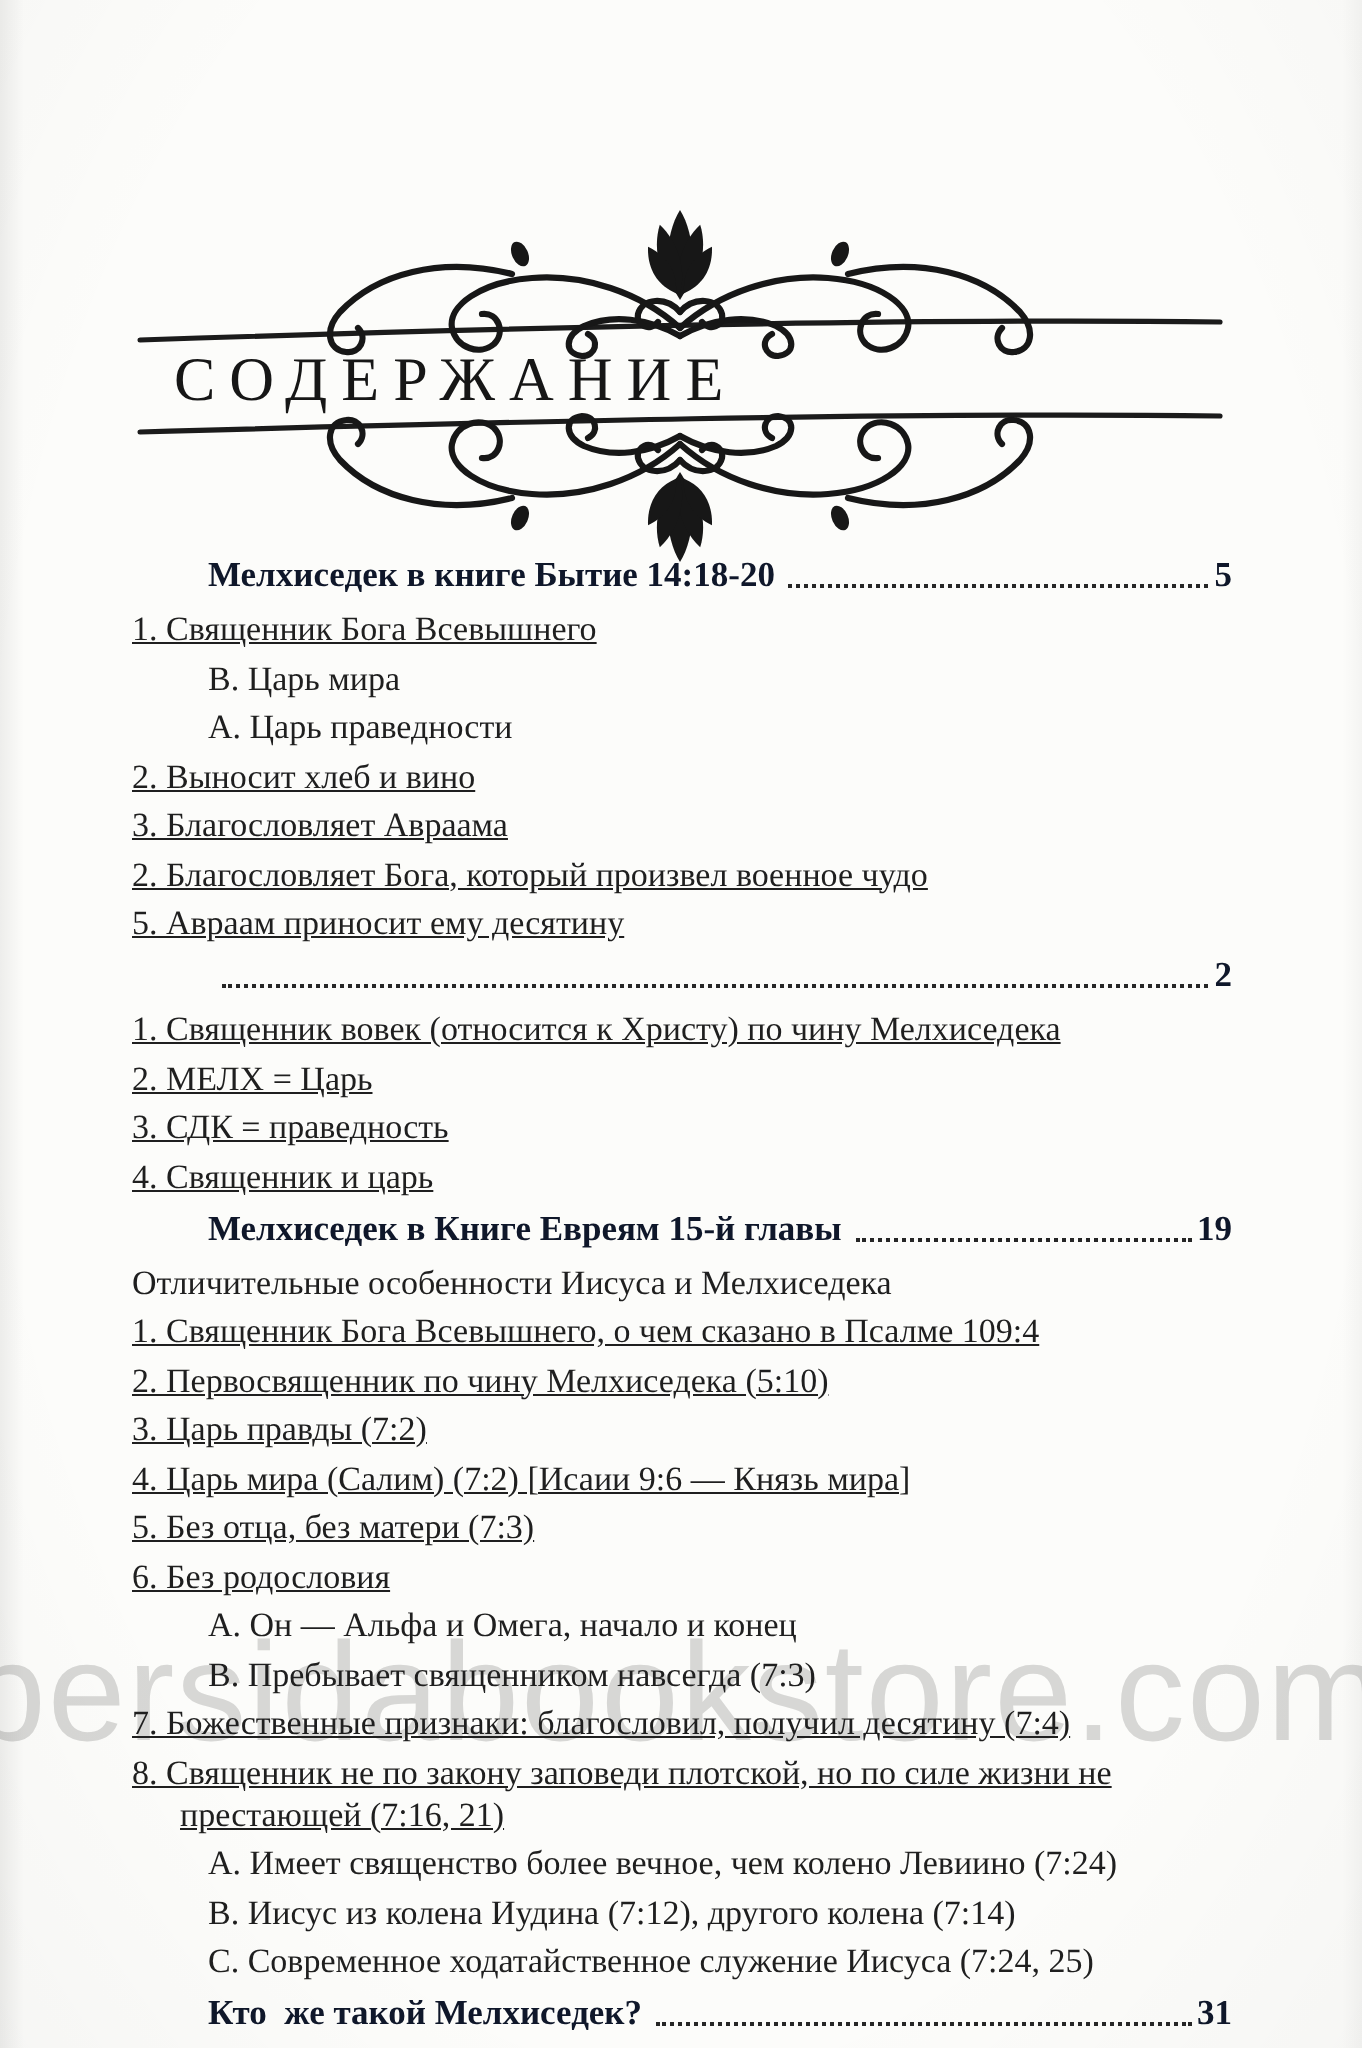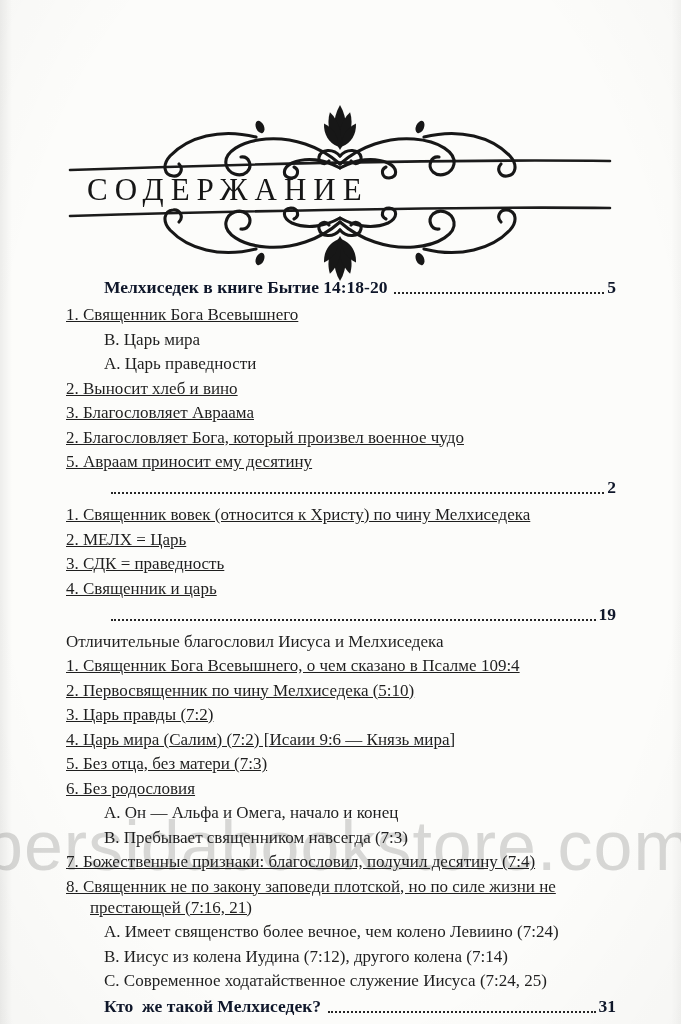--- a/index.html
+++ b/index.html
@@ -113,24 +113,25 @@
       <div class="row item"><span>5. Авраам приносит ему десятину</span></div>
       <div class="row heading">
         <span class="leader"></span>
         <span class="pg">2</span>
       </div>
       <div class="row item"><span>1. Священник вовек (относится к Христу) по чину Мелхиседека</span></div>
       <div class="row item"><span>2. МЕЛХ = Царь</span></div>
       <div class="row item"><span>3. СДК = праведность</span></div>
       <div class="row item"><span>4. Священник и царь</span></div>
       <div class="row heading">
+        <span class="h-label">Мелхиседек в Книге Евреям 15-й главы</span>
         <span class="leader"></span>
         <span class="pg">19</span>
       </div>
-      <div class="row plain"><span>Отличительные благословил Иисуса и Мелхиседека</span></div>
+      <div class="row plain"><span>Отличительные особенности Иисуса и Мелхиседека</span></div>
       <div class="row item"><span>1. Священник Бога Всевышнего, о чем сказано в Псалме 109:4</span></div>
       <div class="row item"><span>2. Первосвященник по чину Мелхиседека (5:10)</span></div>
       <div class="row item"><span>3. Царь правды (7:2)</span></div>
       <div class="row item"><span>4. Царь мира (Салим) (7:2) [Исаии 9:6 — Князь мира]</span></div>
       <div class="row item"><span>5. Без отца, без матери (7:3)</span></div>
       <div class="row item"><span>6. Без родословия</span></div>
       <div class="row sub"><span>А. Он — Альфа и Омега, начало и конец</span></div>
       <div class="row sub"><span>В. Пребывает священником навсегда (7:3)</span></div>
       <div class="row item"><span>7. Божественные признаки: благословил, получил десятину (7:4)</span></div>
       <div class="row item"><span>8. Священник не по закону заповеди плотской, но по силе жизни не престающей (7:16, 21)</span></div>

